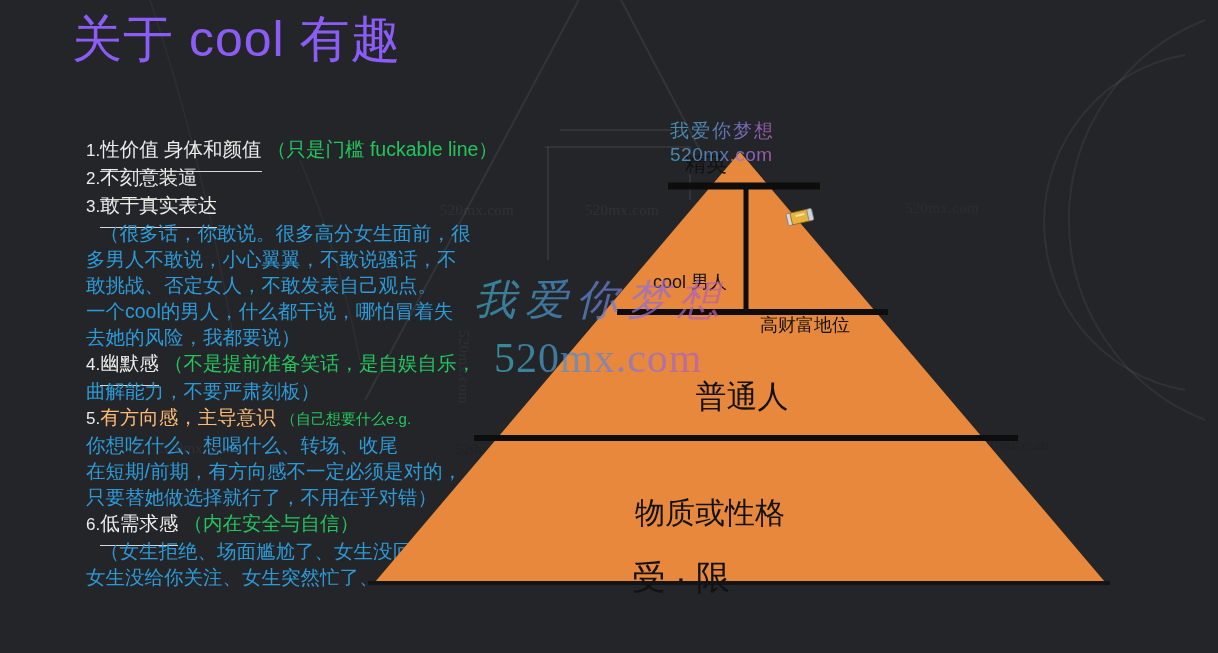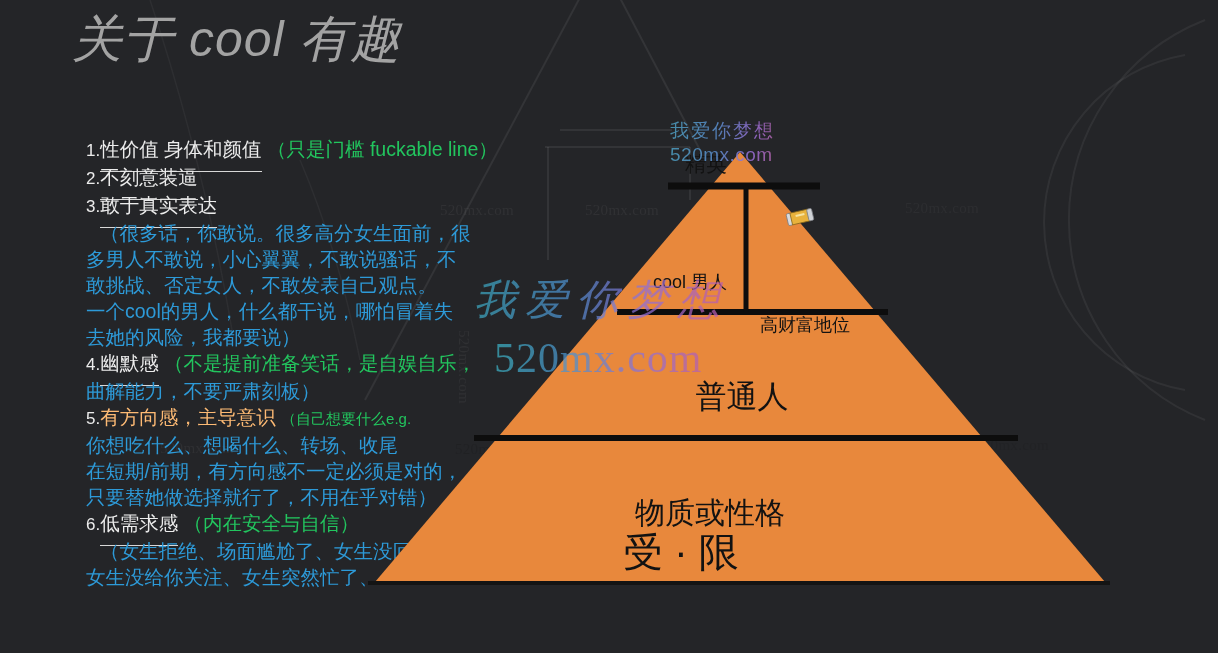--- a/index.html
+++ b/index.html
@@ -38,24 +38,23 @@
     writing-mode: vertical-rl;
   }
 
   
   .title {
     position: absolute;
     left: 72px;
     top: 8px;
     font-size: 50px;
     line-height: 1.25;
-    color: #a3a3a3;
+    color: #8b5cf6;
     letter-spacing: 1px;
     white-space: nowrap;
-    font-style: italic;
   }
 
   
   .bullets {
     position: absolute;
     left: 86px;
     top: 136px;
     width: 412px;
     font-size: 19.5px;
     line-height: 26px;
@@ -102,21 +101,21 @@
     color: #121212;
     white-space: nowrap;
     text-align: left;
     user-select: none;
   }
   .lbl-elite   { left: 706px; top: 150px; font-size: 21px; transform: translateX(-50%); }
   .lbl-cool    { left: 690px; top: 270px; font-size: 18px; transform: translateX(-50%); }
   .lbl-wealth  { left: 805px; top: 269px; font-size: 18px; transform: translateX(-50%); margin-top: 44px; }
   .lbl-normal  { left: 742px; top: 376px; font-size: 31px; transform: translateX(-50%); }
   .lbl-base1   { left: 710px; top: 493px; font-size: 30px; transform: translateX(-50%); }
-  .lbl-base2   { left: 681px; top: 525px; font-size: 40px; transform: translateX(-50%); }
+  .lbl-base2   { left: 681px; top: 555px; font-size: 34px; transform: translateX(-50%); }
 
   
   .wm-big {
     position: absolute;
     user-select: none;
     pointer-events: none;
     white-space: nowrap;
     font-family: "Liberation Serif", "DejaVu Serif", serif;
     -webkit-background-clip: text;
     background-clip: text;

